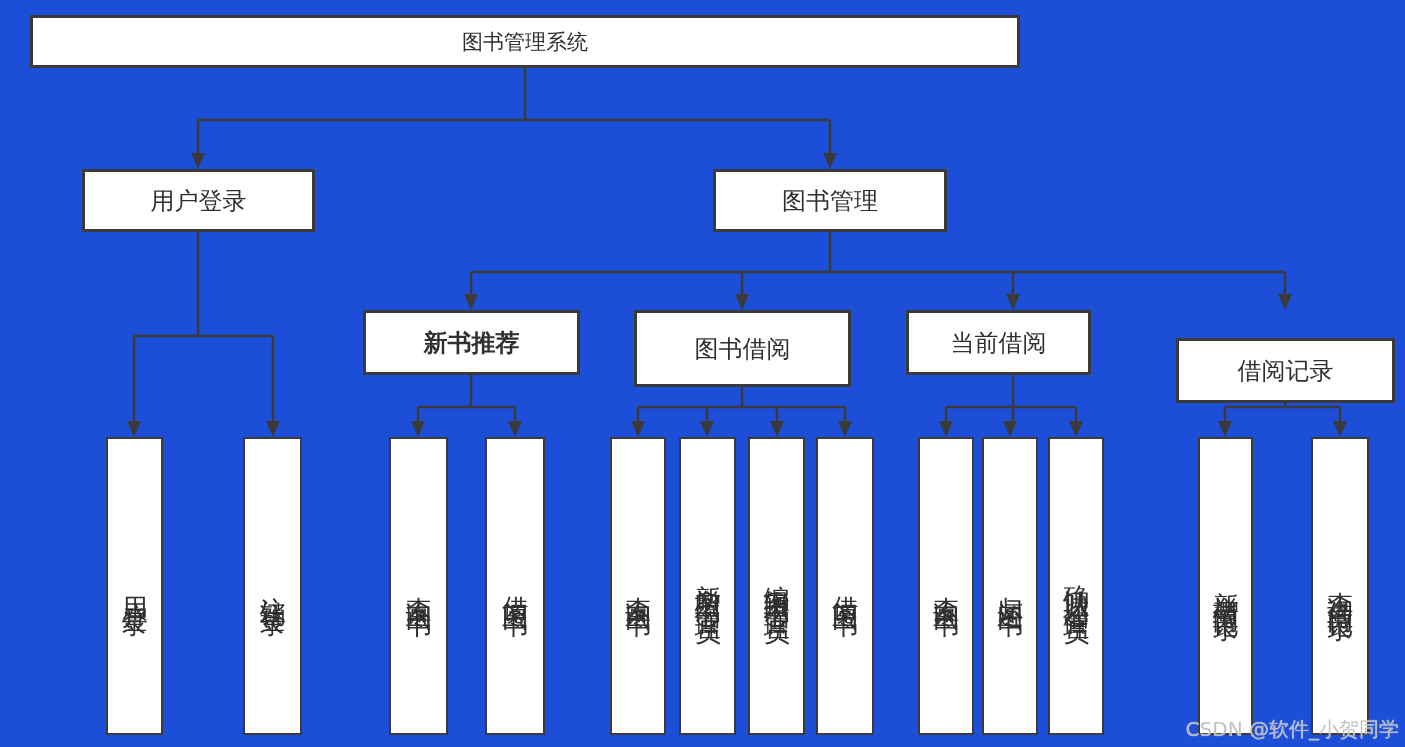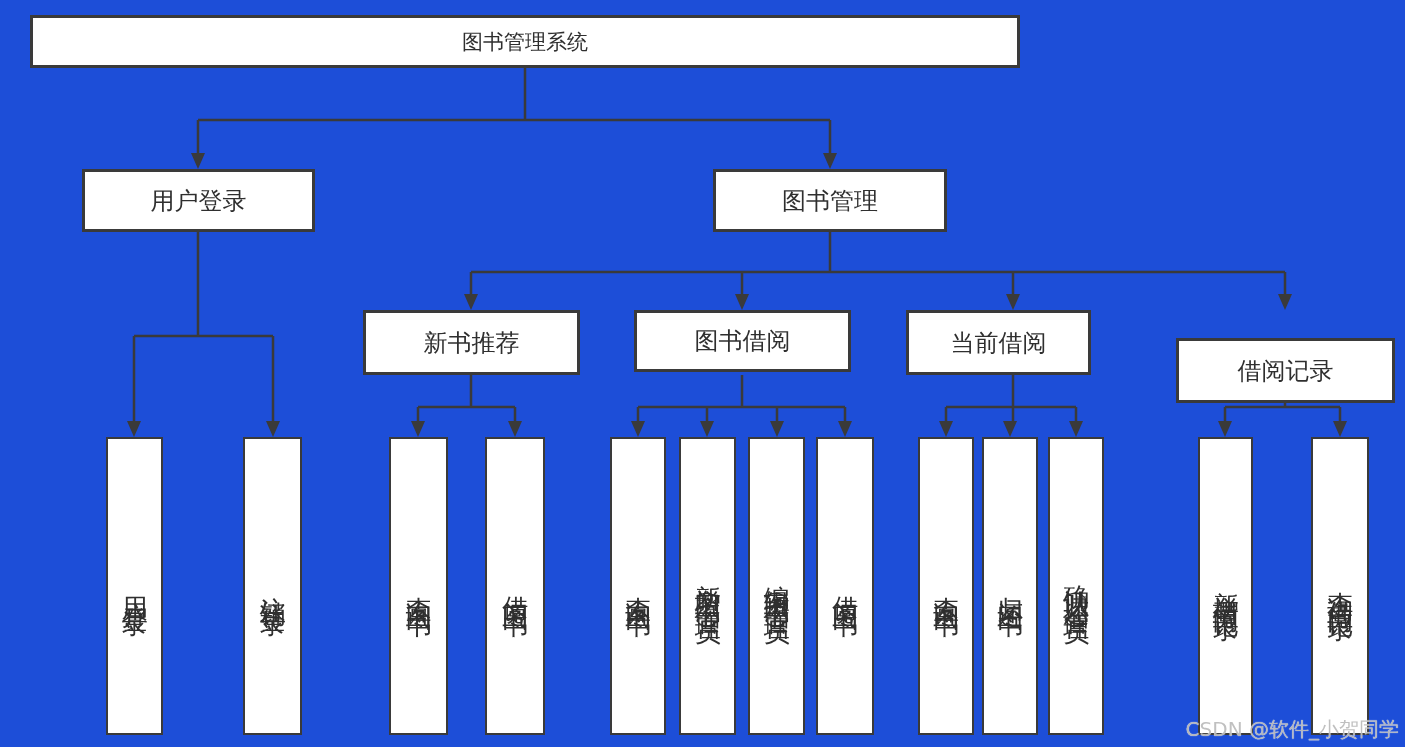--- a/index.html
+++ b/index.html
@@ -22,22 +22,22 @@
   .leaf { top: 437px; height: 298px; border-width: 2.5px; }
   .vtext {
     writing-mode: vertical-rl; text-orientation: mixed;
     font-size: 26px; line-height: 1.05; letter-spacing: 5px;
     color: #2f2f2f;
   }
 
   #n-root { left: 30px;  top: 15px;  width: 990px; height: 53px; font-size: 21px; }
   #n-user { left: 82px;  top: 169px; width: 233px; height: 63px; font-size: 24px; }
   #n-mgmt { left: 713px; top: 169px; width: 234px; height: 63px; font-size: 24px; }
-  #n-g1 { left: 363px;  top: 310px; width: 217px; height: 65px; font-size: 24px; }
-  #n-g2 { left: 634px;  top: 310px; width: 217px; height: 62px; font-size: 24px; }
+  #n-g1 { left: 363px;  top: 310px; width: 217px; height: 65px; font-size: 24px; font-weight: bold; }
+  #n-g2 { left: 634px;  top: 310px; width: 217px; height: 77px; font-size: 24px; }
   #n-g3 { left: 906px;  top: 310px; width: 185px; height: 65px; font-size: 24px; }
   #n-g4 { left: 1176px; top: 310px; width: 219px; height: 65px; font-size: 24px; margin-top: 28px; }
 
   #n-l1  { left: 106px;  width: 57px; }
   #n-l2  { left: 243px;  width: 59px; }
   #n-l3  { left: 389px;  width: 59px; }
   #n-l4  { left: 485px;  width: 60px; }
   #n-l5  { left: 610px;  width: 56px; }
   #n-l6  { left: 679px;  width: 57px; }
   #n-l7  { left: 748px;  width: 57px; }

